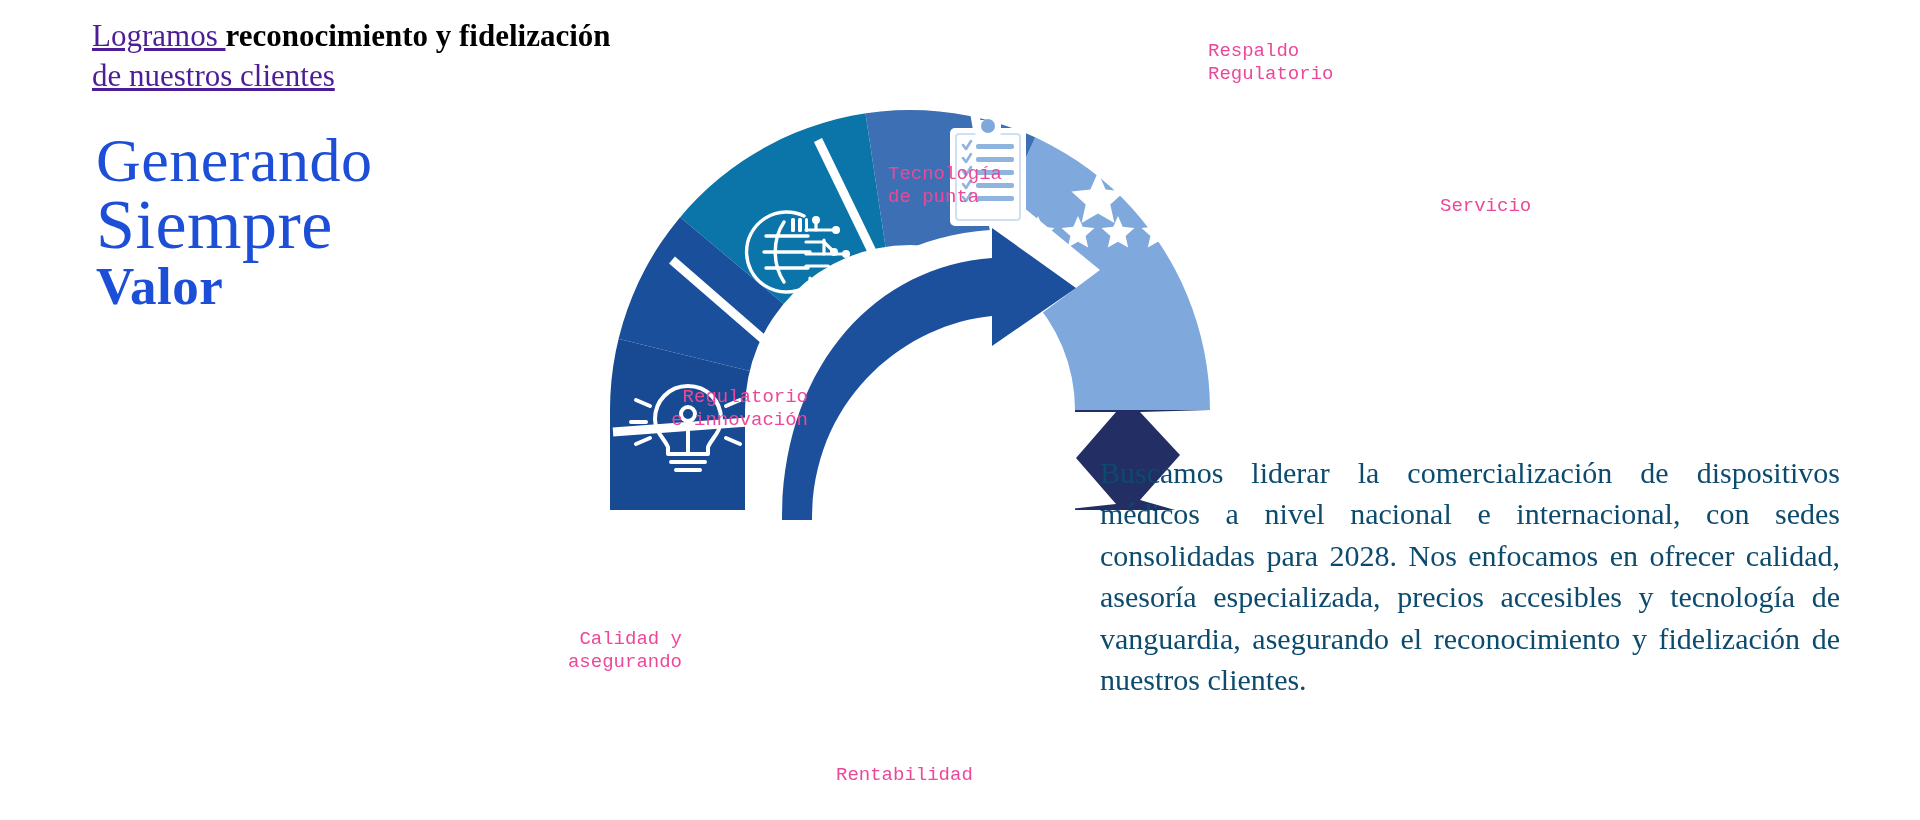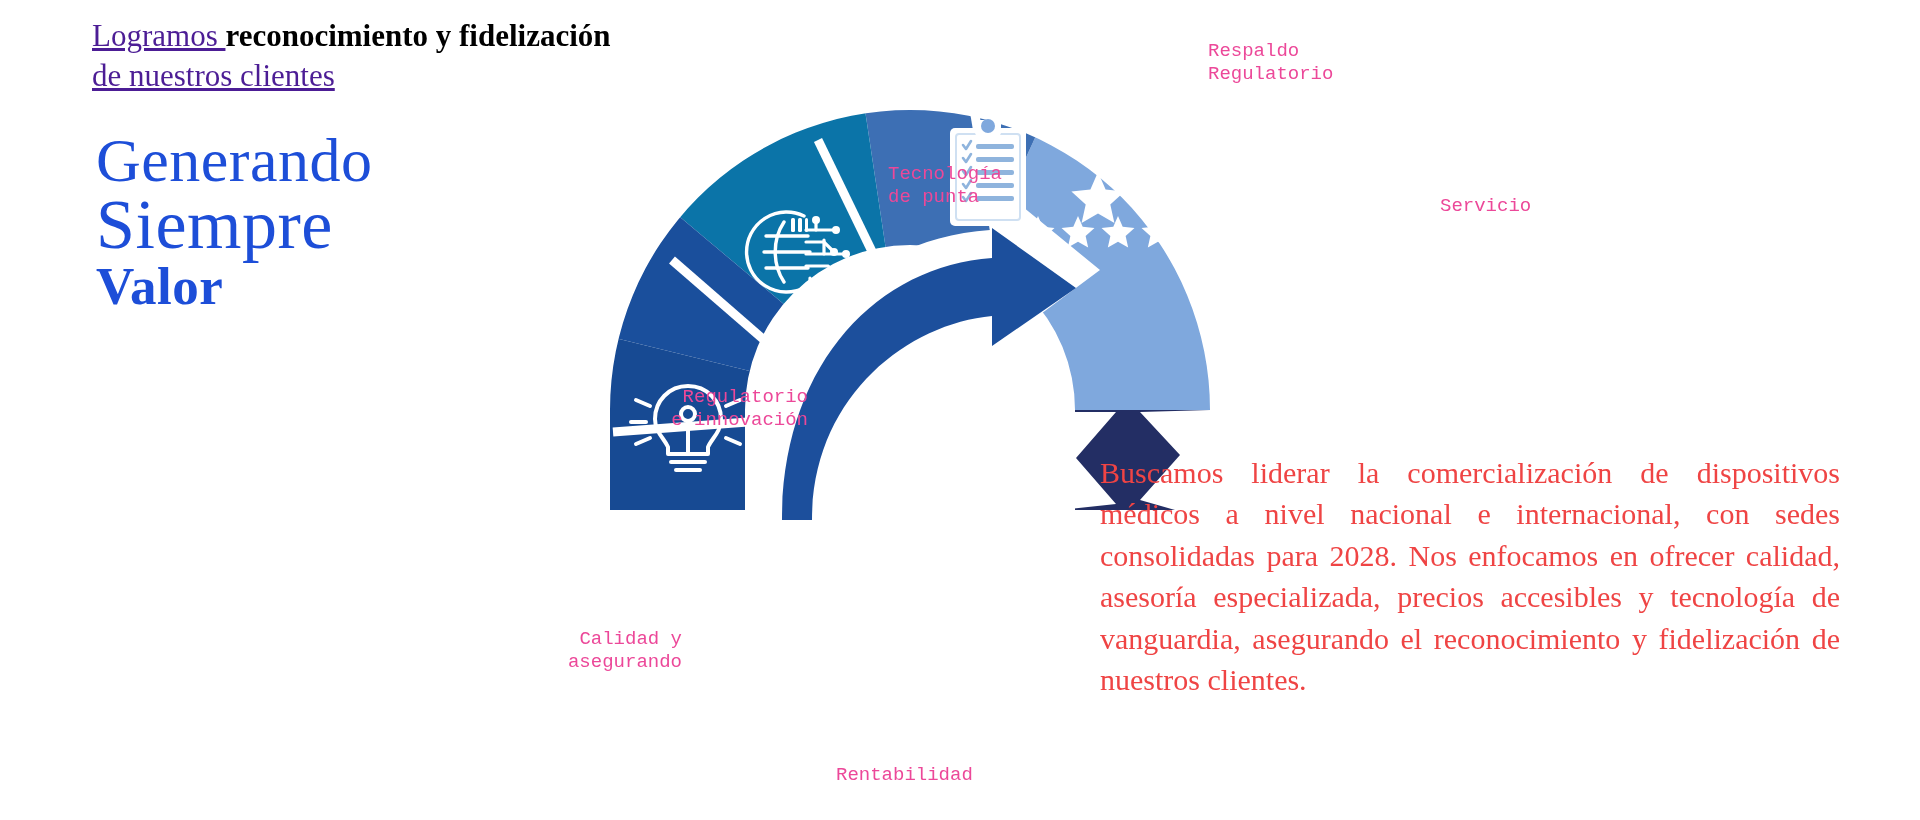--- a/index.html
+++ b/index.html
@@ -41,21 +41,21 @@
   #bigtitle .bt-line1 { display:block; font-size: 62px; font-weight: normal; letter-spacing: .5px; }
   #bigtitle .bt-line2 { display:block; font-size: 70px; font-weight: normal; letter-spacing: .5px; }
   #bigtitle .bt-line3 { display:block; font-size: 53px; font-weight: bold;  letter-spacing: .5px; margin-top: 2px;}
 
   
   #mission {
     position: absolute;
     left: 1100px;
     top: 452px;
     width: 740px;
-    color: #ef4444;
+    color: #0c4a6e;
     font-size: 30px;
     line-height: 1.38;
     text-align: justify;
     font-family: "Liberation Serif", "DejaVu Serif", serif;
   }
 
   
   #arc-wrap {
     position: absolute;
     left: 520px;

